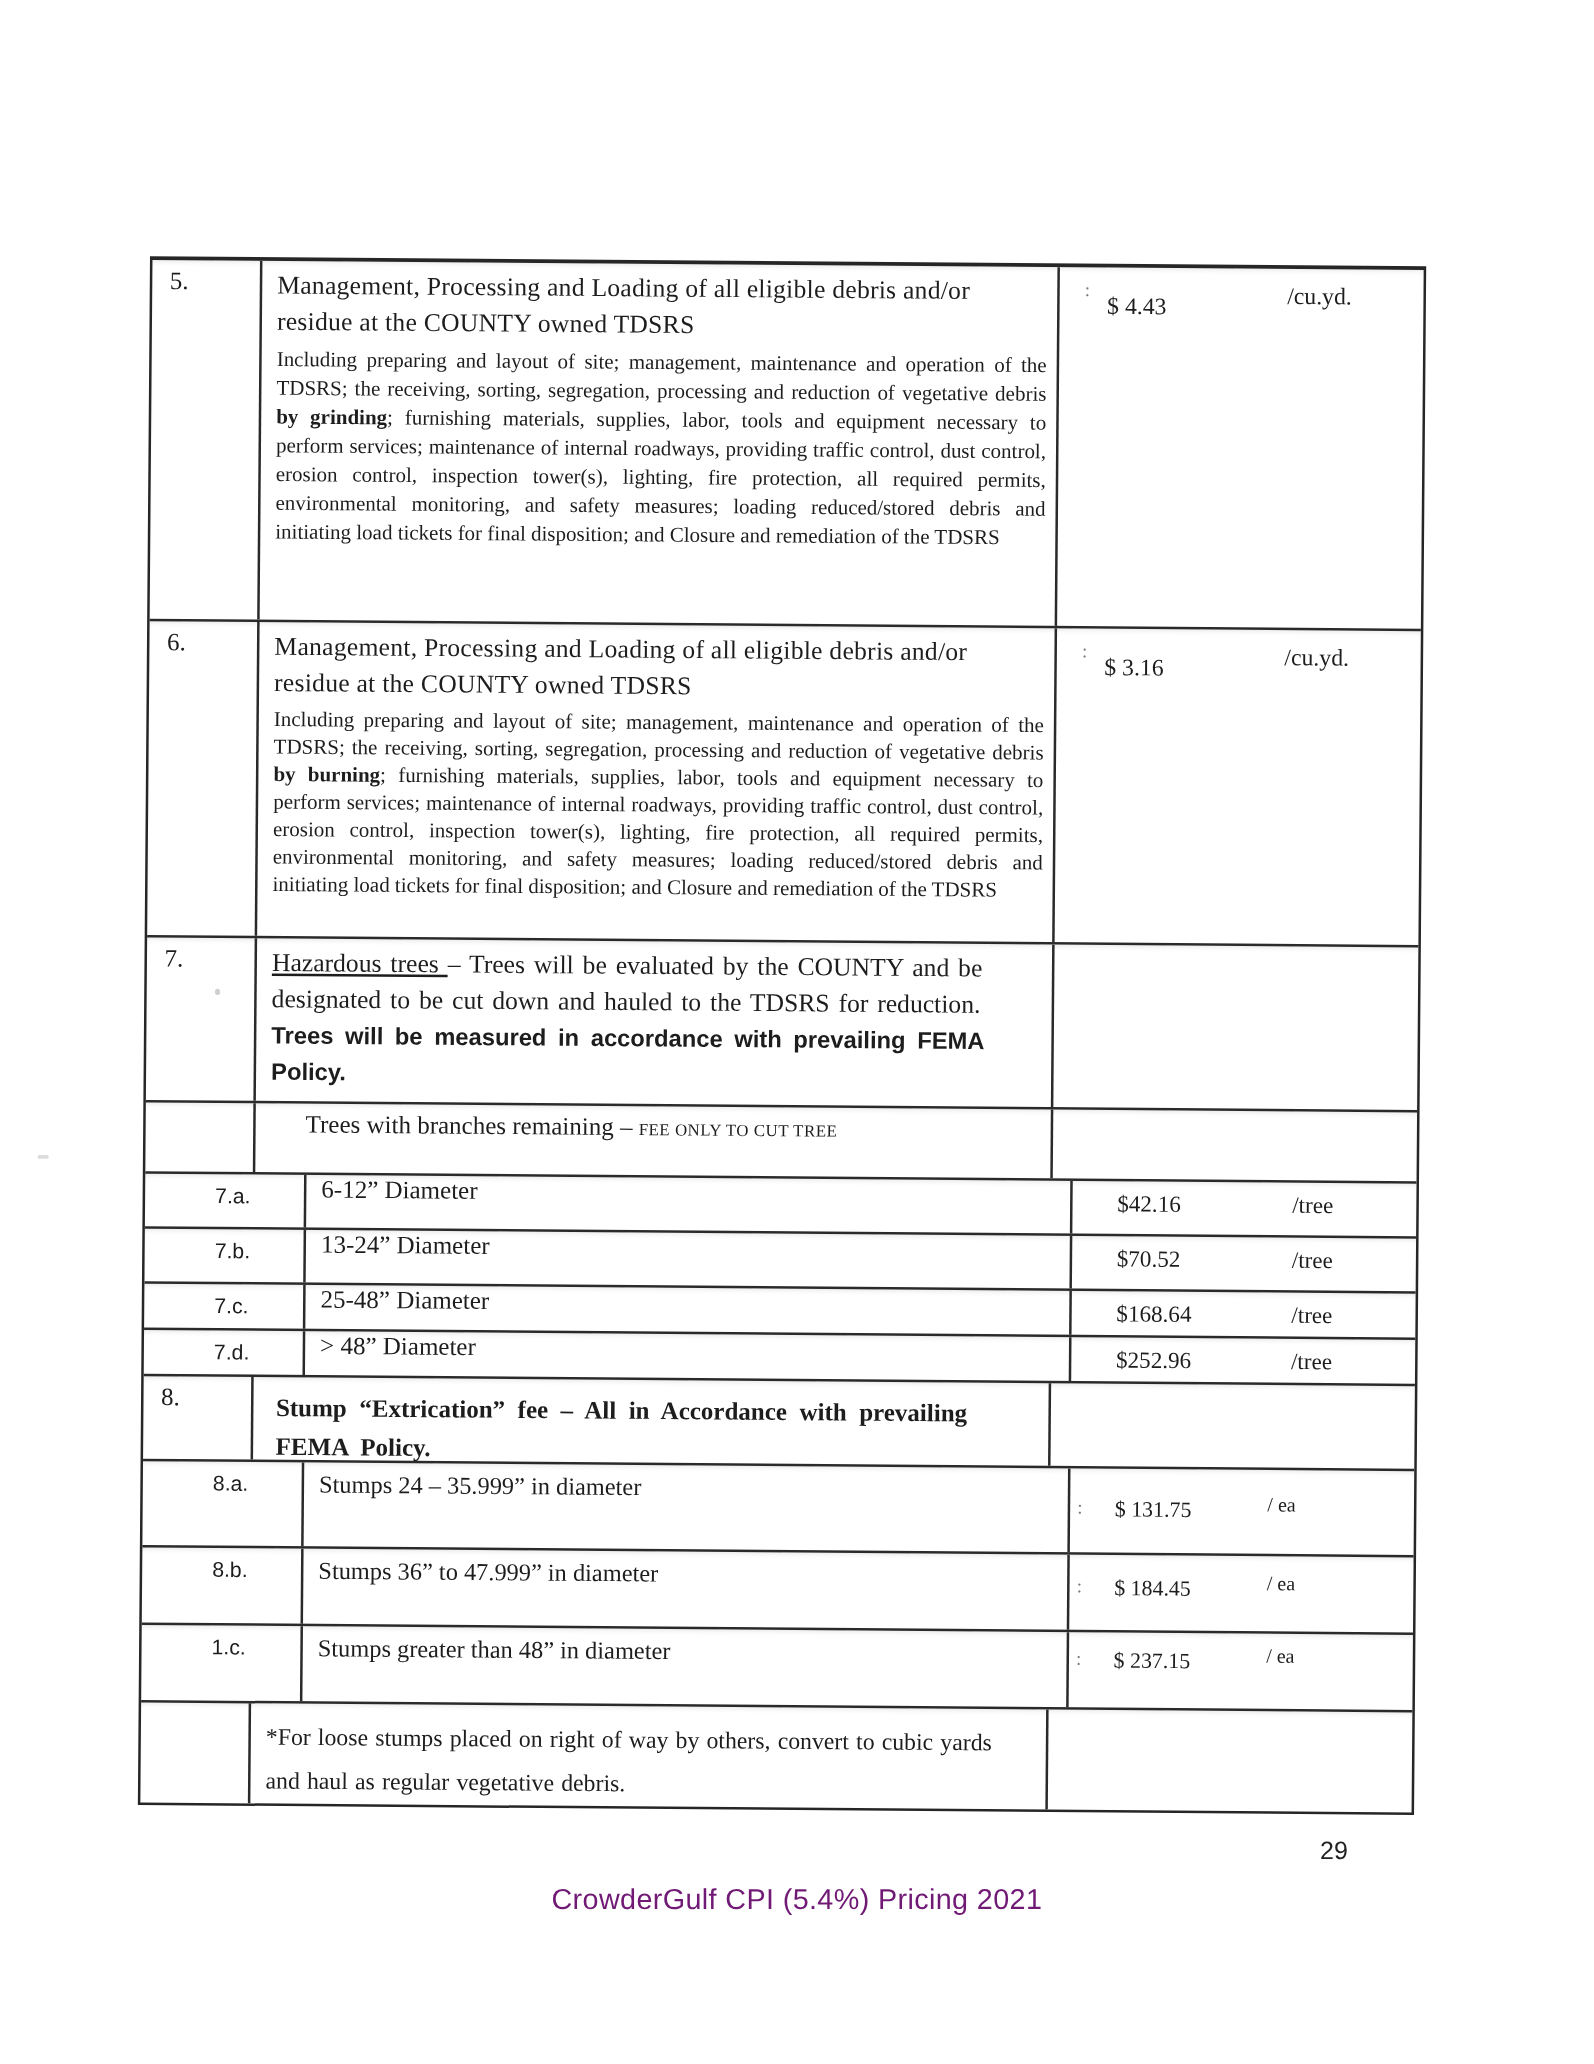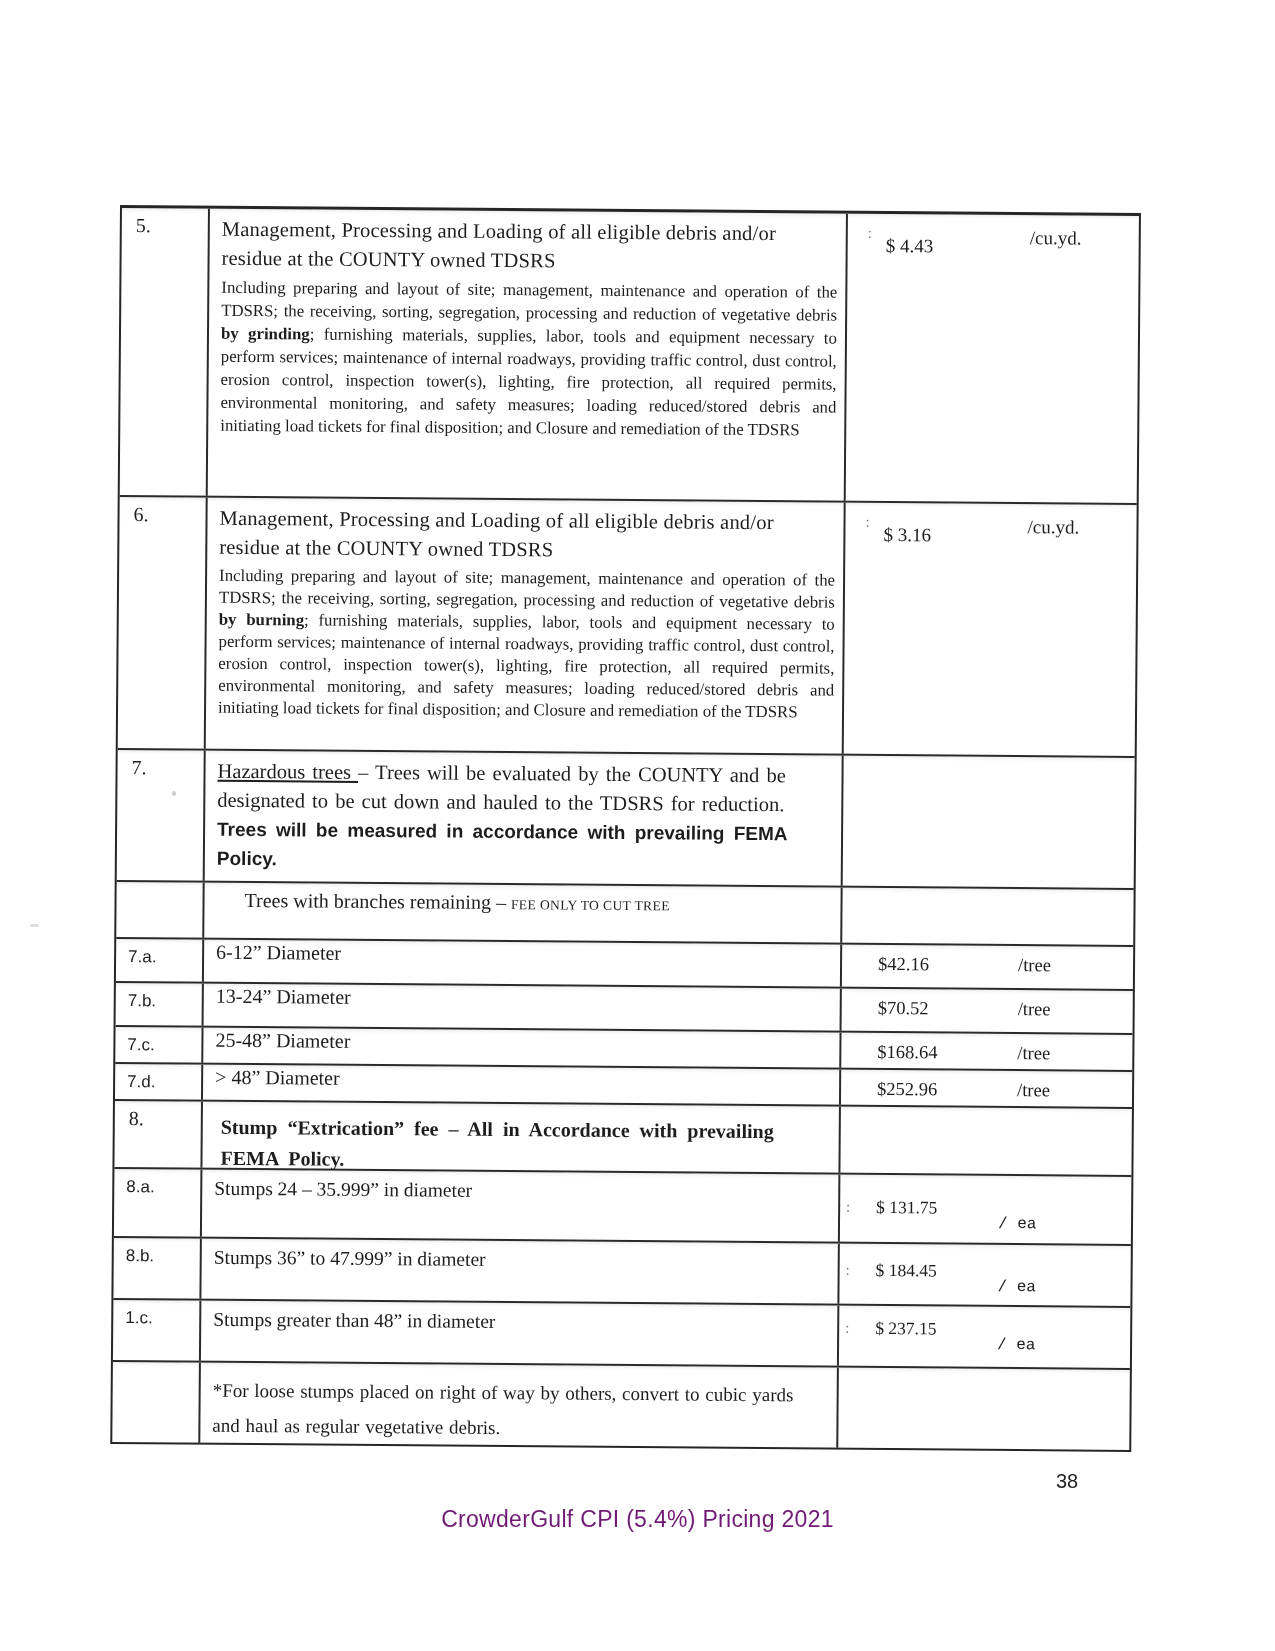--- a/index.html
+++ b/index.html
@@ -14,21 +14,21 @@
     position:absolute;left:120px;top:205px;width:1017px;
     border:2px solid #262626;border-top-width:3px;
     transform:rotate(0.45deg);transform-origin:top left;
     background:#fff;
   }
   .row{display:flex;border-bottom:2px solid #2a2a2a;position:relative;
        box-shadow:inset 0 3px 5px -3px rgba(0,0,0,0.14);}
   .row:last-child{border-bottom:none;}
   .cn{width:88px;box-sizing:border-box;border-right:2px solid #2a2a2a;
       font-size:20px;padding:6px 0 0 14px;}
-  .cn.sub{font-family:"Liberation Sans", sans-serif;font-size:17px;padding-top:8px;padding-left:12px;}
+  .cn.sub{font-family:"Liberation Sans", sans-serif;font-size:17px;padding-top:8px;padding-left:12px;margin-left:44px;}
   .cd{width:638px;box-sizing:border-box;border-right:2px solid #2a2a2a;
       padding:6px 6px 0 12px;}
   .cp{width:287px;position:relative;box-sizing:border-box;}
   
   .h-r5{height:287px;} .h-r6{height:251px;} .h-r7{height:130px;}
   .h-br{height:55px;}  .h-7a{height:42px;}  .h-7b{height:42px;}
   .h-7c{height:35px;}  .h-7d{height:35px;}  .h-r8{height:66px;}
   .h-8a{height:67px;}  .h-8b{height:60px;}  .h-8c{height:60px;}
   .h-fn{height:80px;}
   
@@ -48,21 +48,21 @@
   .p-colon{position:absolute;color:#787878;font-size:15px;}
   .p-amt{position:absolute;left:38px;font-size:19px;}
   .p-unit{position:absolute;left:182px;font-size:19px;}
   .cp.style-cuyd .p-colon{left:20px;top:11px;}
   .cp.style-cuyd .p-amt{top:21px;}
   .cp.style-cuyd .p-unit{top:12px;}
   .cp.style-tree .p-amt{left:36px;top:9px;font-size:18.5px;}
   .cp.style-tree .p-unit{left:176px;top:9px;font-size:18.5px;}
   .cp.style-ea .p-colon{left:6px;top:24px;}
   .cp.style-ea .p-amt{left:36px;top:22px;font-family:Liberation Serif, serif;font-size:17.5px;}
-  .cp.style-ea .p-unit{left:158px;top:20px;font-family:Liberation Mono, monospace;font-size:16px;margin-top:19px;}
+  .cp.style-ea .p-unit{left:158px;top:20px;font-family:Liberation Serif, serif;font-size:16px;}
   .cp.style-ea.c8b .p-colon{top:18px;} .cp.style-ea.c8b .p-amt{top:16px;} .cp.style-ea.c8b .p-unit{top:14px;}
   .cp.style-ea.c8c .p-colon{top:14px;} .cp.style-ea.c8c .p-amt{top:12px;} .cp.style-ea.c8c .p-unit{top:10px;}
   
   .pagenum{position:absolute;left:1056px;top:1470px;
     font-family:"Liberation Sans", sans-serif;font-size:20px;color:#222;}
   .footer{position:absolute;left:0;right:0;top:1506px;text-align:center;
     font-family:"Liberation Sans", sans-serif;font-size:23px;letter-spacing:0.3px;color:#701a75;}
   
   .speck{position:absolute;background:#a8a8a8;border-radius:2px;}
   .speck.s1{left:172px;top:791px;width:4px;height:5px;opacity:.55;}
@@ -192,19 +192,19 @@
     <div class="row h-fn">
       <div class="cn"></div>
       <div class="cd">
         <div class="footnote-text">*For loose stumps placed on right of way by others, convert to cubic yards and haul as regular vegetative debris.</div>
       </div>
       <div class="cp"></div>
     </div>
 
   </div>
 
-  <div class="pagenum">38</div>
+  <div class="pagenum">29</div>
   <div class="footer">CrowderGulf CPI (5.4%) Pricing 2021</div>
 
   <div class="speck s1"></div>
   <div class="speck s2"></div>
 
 </div>
 
 </body></html>

